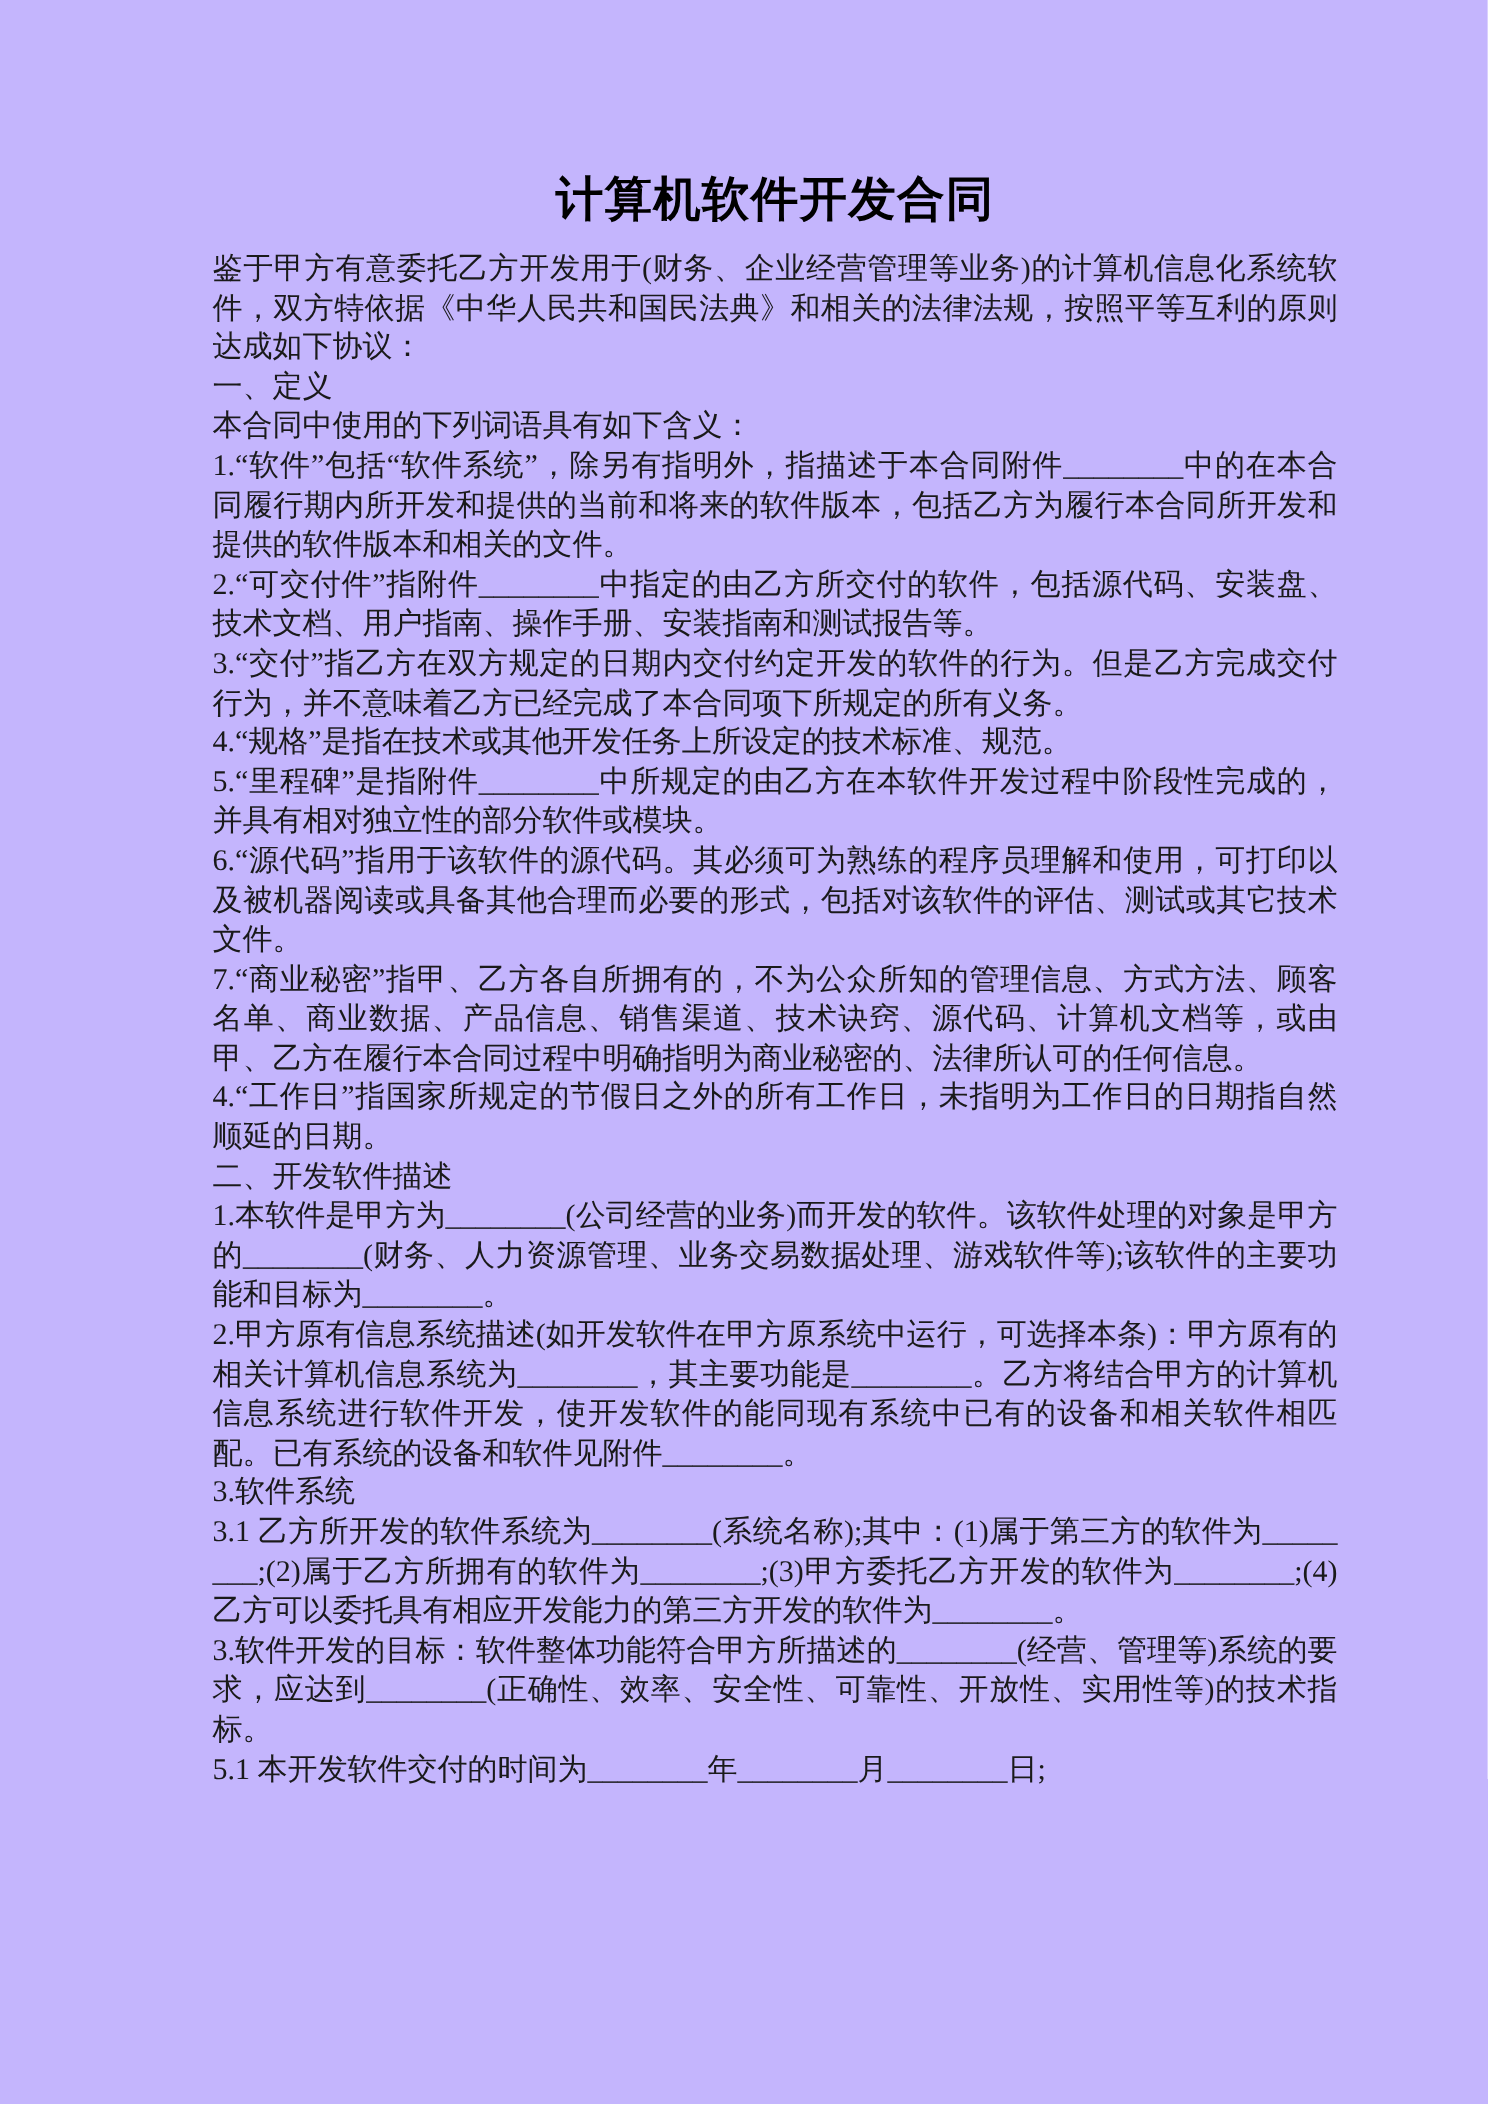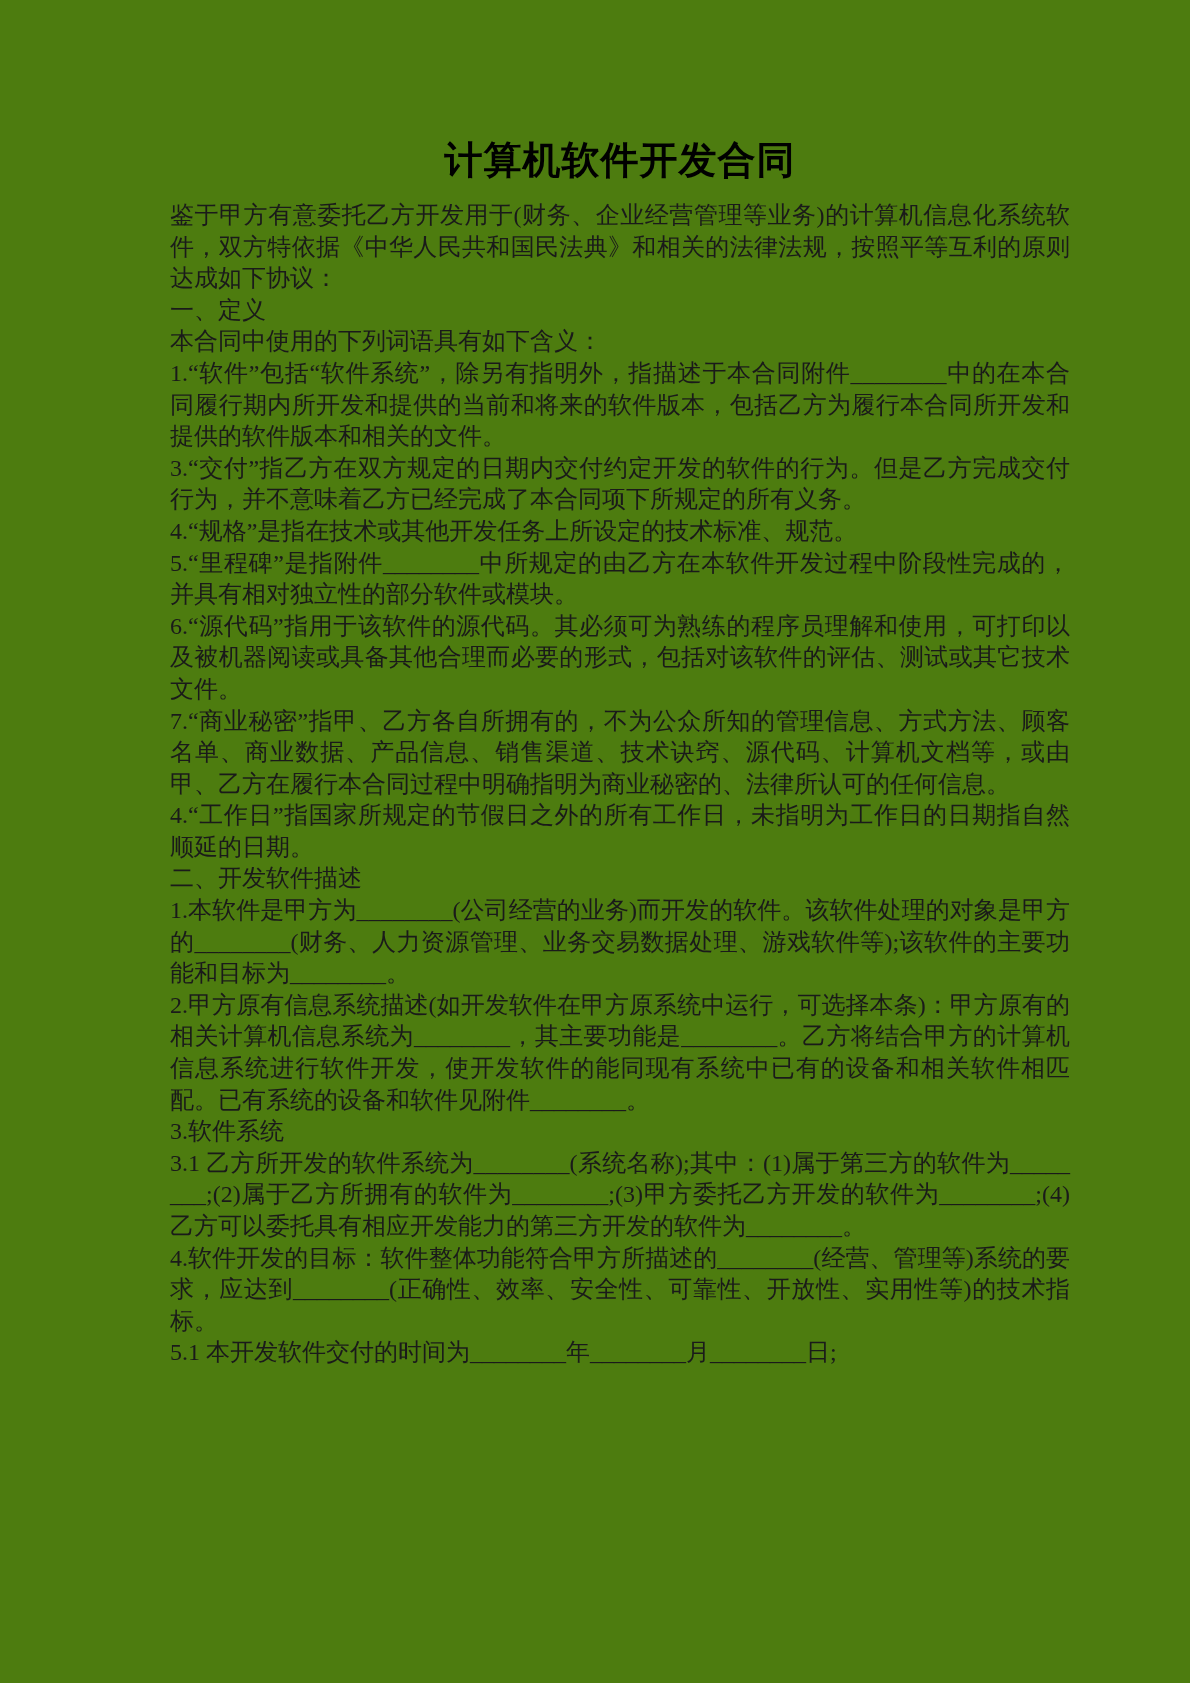--- a/index.html
+++ b/index.html
@@ -11,21 +11,21 @@
     width: 1190px;
     min-height: 1683px;
     font-family: "Liberation Serif", "DejaVu Serif", serif;
     color: #111111;
   }
   .page {
     box-sizing: border-box;
     width: 1190px;
     min-height: 1683px;
     padding: 136px 120px 40px 170px;
-    background: #4d7c0f;
+    background: #c4b5fd;
   }
   .doc-title {
     margin: 0 0 16px 0;
     font-size: 38px;
     line-height: 48px;
     font-weight: bold;
     text-align: center;
     color: #000000;
     font-family: "Liberation Sans", "DejaVu Sans", sans-serif;
     letter-spacing: 1px;
@@ -44,27 +44,28 @@
 <body>
 
 <div class="page">
   <h1 class="doc-title">计算机软件开发合同</h1>
 
   <div class="doc-body">
     <p>鉴于甲方有意委托乙方开发用于(财务、企业经营管理等业务)的计算机信息化系统软件，双方特依据《中华人民共和国民法典》和相关的法律法规，按照平等互利的原则达成如下协议：</p>
     <p>一、定义</p>
     <p>本合同中使用的下列词语具有如下含义：</p>
     <p>1.“软件”包括“软件系统”，除另有指明外，指描述于本合同附件________中的在本合同履行期内所开发和提供的当前和将来的软件版本，包括乙方为履行本合同所开发和提供的软件版本和相关的文件。</p>
+    <p>2.“可交付件”指附件________中指定的由乙方所交付的软件，包括源代码、安装盘、技术文档、用户指南、操作手册、安装指南和测试报告等。</p>
     <p>3.“交付”指乙方在双方规定的日期内交付约定开发的软件的行为。但是乙方完成交付行为，并不意味着乙方已经完成了本合同项下所规定的所有义务。</p>
     <p>4.“规格”是指在技术或其他开发任务上所设定的技术标准、规范。</p>
     <p>5.“里程碑”是指附件________中所规定的由乙方在本软件开发过程中阶段性完成的，并具有相对独立性的部分软件或模块。</p>
     <p>6.“源代码”指用于该软件的源代码。其必须可为熟练的程序员理解和使用，可打印以及被机器阅读或具备其他合理而必要的形式，包括对该软件的评估、测试或其它技术文件。</p>
     <p>7.“商业秘密”指甲、乙方各自所拥有的，不为公众所知的管理信息、方式方法、顾客名单、商业数据、产品信息、销售渠道、技术诀窍、源代码、计算机文档等，或由甲、乙方在履行本合同过程中明确指明为商业秘密的、法律所认可的任何信息。</p>
     <p>4.“工作日”指国家所规定的节假日之外的所有工作日，未指明为工作日的日期指自然顺延的日期。</p>
     <p>二、开发软件描述</p>
     <p>1.本软件是甲方为________(公司经营的业务)而开发的软件。该软件处理的对象是甲方的________(财务、人力资源管理、业务交易数据处理、游戏软件等);该软件的主要功能和目标为________。</p>
     <p>2.甲方原有信息系统描述(如开发软件在甲方原系统中运行，可选择本条)：甲方原有的相关计算机信息系统为________，其主要功能是________。乙方将结合甲方的计算机信息系统进行软件开发，使开发软件的能同现有系统中已有的设备和相关软件相匹配。已有系统的设备和软件见附件________。</p>
     <p>3.软件系统</p>
     <p>3.1 乙方所开发的软件系统为________(系统名称);其中：(1)属于第三方的软件为________;(2)属于乙方所拥有的软件为________;(3)甲方委托乙方开发的软件为________;(4)乙方可以委托具有相应开发能力的第三方开发的软件为________。</p>
-    <p>4.软件开发的目标：软件整体功能符合甲方所描述的________(经营、管理等)系统的要求，应达到________(正确性、效率、安全性、可靠性、开放性、实用性等)的技术指标。</p>
+    <p>3.软件开发的目标：软件整体功能符合甲方所描述的________(经营、管理等)系统的要求，应达到________(正确性、效率、安全性、可靠性、开放性、实用性等)的技术指标。</p>
     <p>5.1 本开发软件交付的时间为________年________月________日;</p>
   </div>
 </div>
 
 </body></html>

